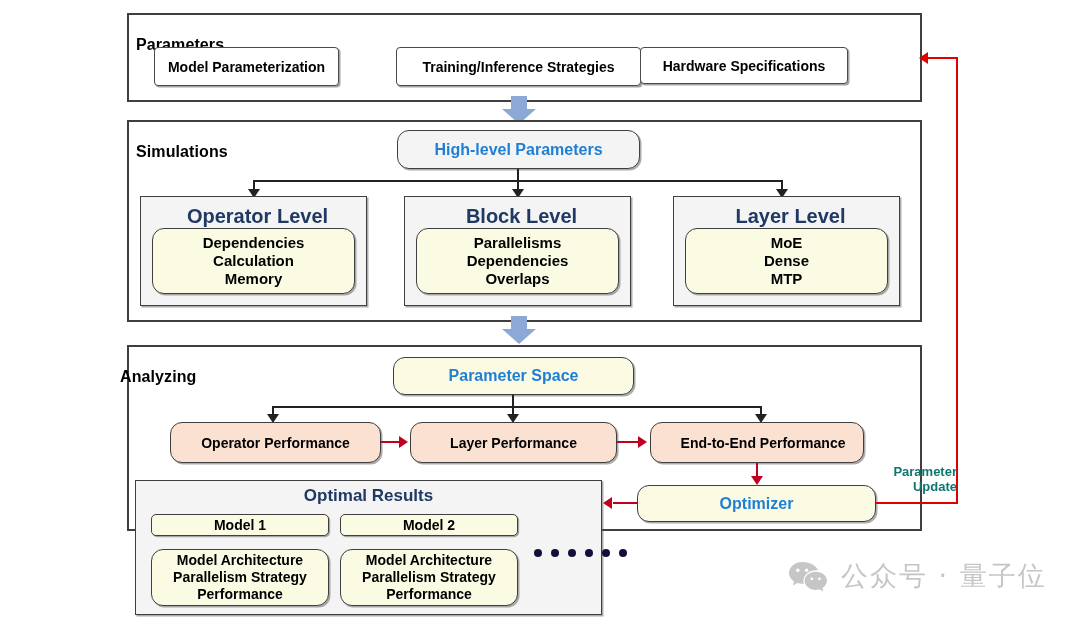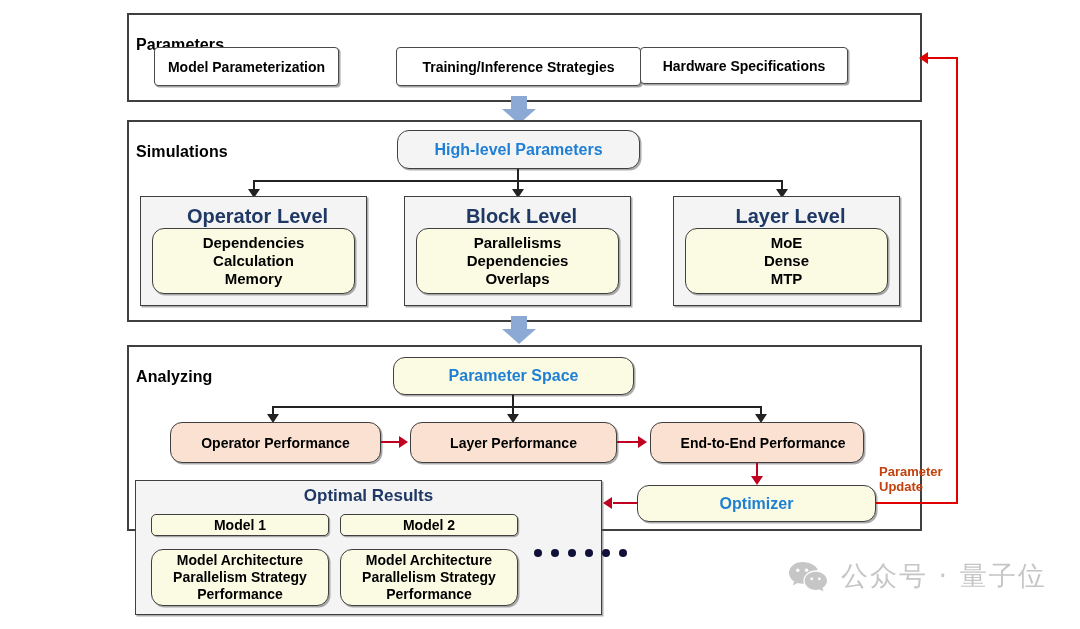--- a/index.html
+++ b/index.html
@@ -62,22 +62,22 @@
   
   .fat-arrow{position:absolute;width:34px;height:28px;}
   .fat-arrow .stem{position:absolute;left:9px;top:0;width:16px;height:14px;background:#8ba9d4;}
   .fat-arrow .head{position:absolute;left:0;top:13px;width:0;height:0;
         border-left:17px solid transparent;border-right:17px solid transparent;
         border-top:15px solid #8ba9d4;}
 
   .dots{position:absolute;display:flex;gap:9px;align-items:center;}
   .dots i{width:8px;height:8px;border-radius:50%;background:#10103a;display:block;}
 
-  .side-label{position:absolute;text-align:left;font-weight:bold;font-size:13px;
-              color:#c2410c;line-height:1.18;}
+  .side-label{position:absolute;text-align:right;font-weight:bold;font-size:13px;
+              color:#0f766e;line-height:1.18;}
 
   
   .watermark{position:absolute;display:flex;align-items:center;gap:12px;
              color:#c6c6c6;font-size:27px;font-family:"DejaVu Sans",sans-serif;
              letter-spacing:2px;user-select:none;}
   .wechat{width:42px;height:32px;position:relative;}
 </style>
 </head>
 <body>
 
@@ -138,21 +138,21 @@
     <span>MTP</span>
   </div>
 
   <div class="fat-arrow" style="left:502px;top:316px;">
     <div class="stem"></div>
     <div class="head"></div>
   </div>
 
   <div class="section" style="left:127px;top:345px;width:795px;height:186px;">
   </div>
-  <div class="section-title" style="left:136px;top:352px;">Analyzing</div>
+  <div class="section-title" style="left:120px;top:352px;">Analyzing</div>
 
   <div class="box box-round-cream" style="left:393px;top:357px;width:241px;height:38px;">Parameter Space</div>
 
   <div class="ln ln-v" style="left:512px;top:395px;height:12px;"></div>
   <div class="ln ln-h" style="left:272px;top:406px;width:490px;"></div>
   <div class="ln ln-v" style="left:272px;top:406px;height:11px;"></div>
   <div class="ln ln-v" style="left:512px;top:406px;height:11px;"></div>
   <div class="ln ln-v" style="left:760px;top:406px;height:11px;"></div>
   <div class="arrow-down" style="left:267px;top:414px;"></div>
   <div class="arrow-down" style="left:507px;top:414px;"></div>

